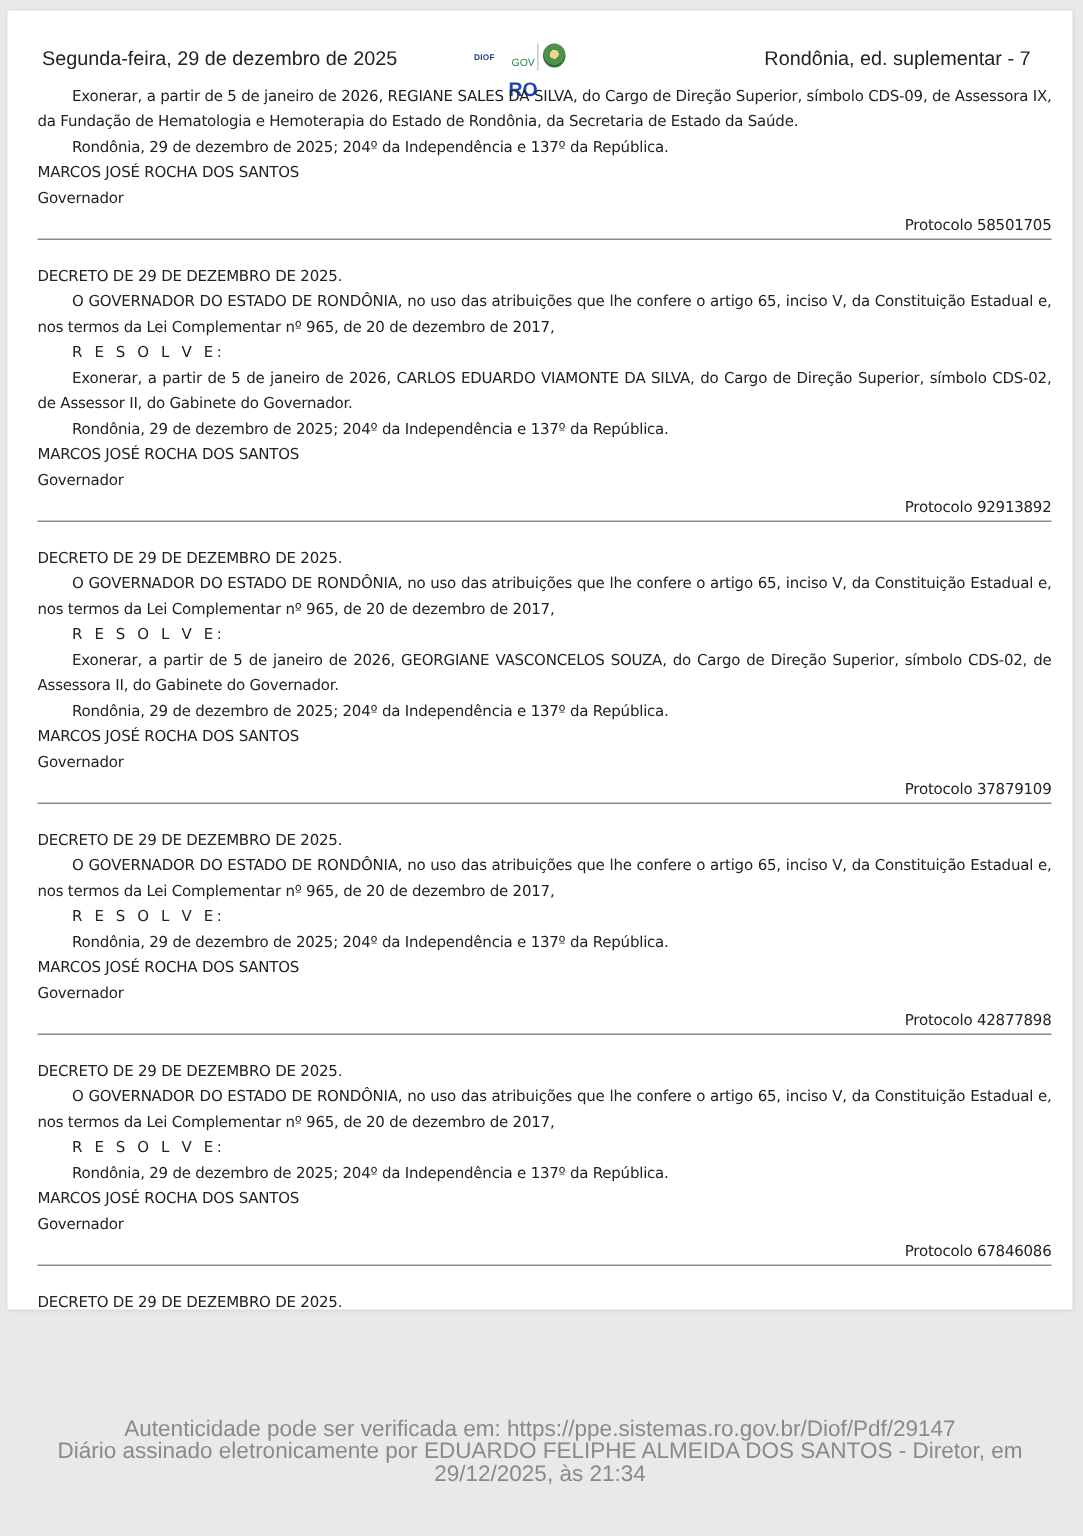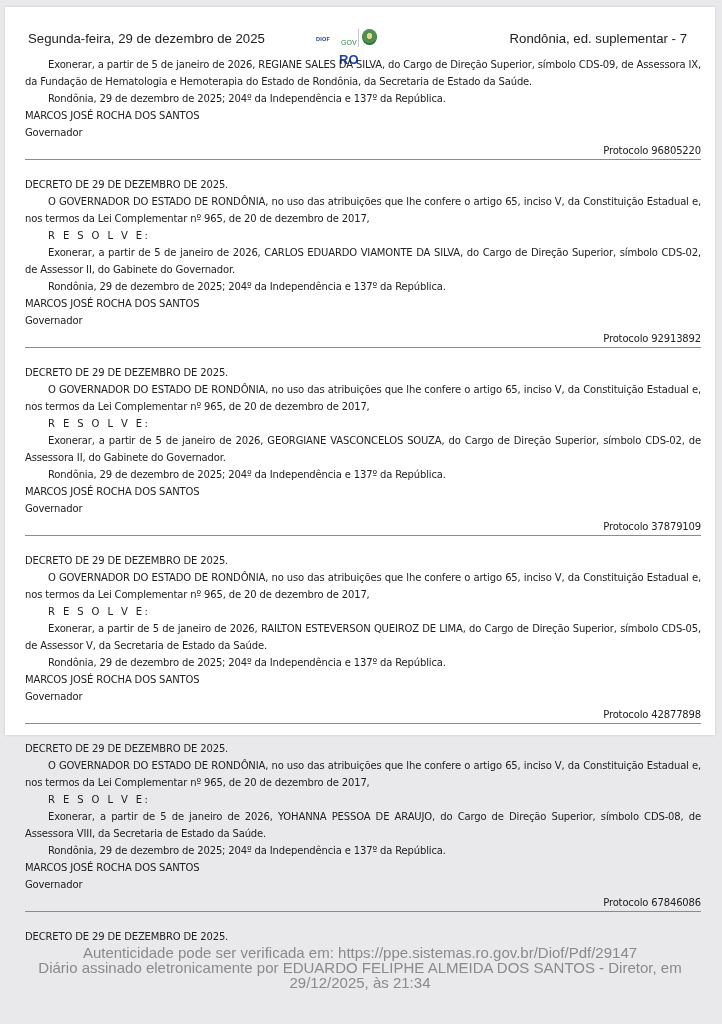--- a/index.html
+++ b/index.html
@@ -1,21 +1,21 @@
 <!DOCTYPE html>
 <html><head>
 <meta charset="utf-8">
 <style>
   html, body { margin: 0; padding: 0; }
   body {
     width: 722px; height: 1024px; background: #e9e9ec; position: relative; overflow: hidden;
     font-family: "DejaVu Sans", sans-serif; color: #1f1f1f;
   }
   .page {
-    position: absolute; left: 5px; top: 7px; width: 710px; height: 728px;
+    position: absolute; left: 5px; top: 7px; width: 710px; height: 866px;
     background: #ffffff; box-shadow: 0 0 3px rgba(0,0,0,0.12);
   }
   .hdr { position: absolute; top: 20px; left: 0; width: 710px; height: 26px; font-family: "Liberation Sans", sans-serif; font-size: 13.2px; color: #222; }
   .hdr-left { position: absolute; left: 23px; top: 4px; }
   .hdr-right { position: absolute; right: 28px; top: 4px; }
   .logo { position: absolute; left: 311px; top: 0; width: 70px; height: 24px; }
   .logo .diof { position: absolute; left: 0; top: 9px; font-size: 5.5px; font-weight: bold; color: #1e3d8f; font-family: "Liberation Sans", sans-serif; letter-spacing: 0.2px; }
   .logo .ro { position: absolute; left: 23px; top: -3px; font-size: 13px; font-weight: bold; color: #1b44b2; font-family: "Liberation Sans", sans-serif; margin-top: 28px; }
   .logo .gov { position: absolute; left: 25px; top: 12px; font-size: 7px; color: #2d8a3f; font-family: "Liberation Sans", sans-serif; }
   .logo .sep { position: absolute; left: 42px; top: 2px; width: 1px; height: 18px; background: #c8c8c8; }
@@ -47,21 +47,21 @@
     </div>
     <span class="hdr-right">Rondônia, ed.  suplementar - 7</span>
   </div>
 
   <div class="content">
     <div style="padding-top:9px;">
       <p class="indent">Exonerar, a partir de 5 de janeiro de 2026, REGIANE SALES DA SILVA, do Cargo de Direção Superior, símbolo CDS-09, de Assessora IX, da Fundação de Hematologia e Hemoterapia do Estado de Rondônia, da Secretaria de Estado da Saúde.</p>
       <p class="indent">Rondônia, 29 de dezembro de 2025; 204º da Independência e 137º da República.</p>
       <p class="center">MARCOS JOSÉ ROCHA DOS SANTOS</p>
       <p class="center">Governador</p>
-      <p class="right proto">Protocolo 96805220</p>
+      <p class="right proto">Protocolo 58501705</p>
       <div class="rule"></div>
     </div>
 
     <div id="decrees">
   <div>
     <p class="center decree-title">DECRETO DE 29 DE DEZEMBRO DE 2025.</p>
     <p class="indent">O GOVERNADOR DO ESTADO DE RONDÔNIA, no uso das atribuições que lhe confere o artigo 65, inciso V, da Constituição Estadual e, nos termos da Lei Complementar nº 965, de 20 de dezembro de 2017,</p>
     <p class="resolve">R E S O L V E:</p>
     <p class="indent">Exonerar, a partir de 5 de janeiro de 2026, CARLOS EDUARDO VIAMONTE DA SILVA, do Cargo de Direção Superior, símbolo CDS-02, de Assessor II, do Gabinete do Governador.</p>
     <p class="indent">Rondônia, 29 de dezembro de 2025; 204º da Independência e 137º da República.</p>
@@ -80,33 +80,31 @@
     <p class="center">MARCOS JOSÉ ROCHA DOS SANTOS</p>
     <p class="center">Governador</p>
     <p class="right proto">Protocolo 37879109</p>
     <div class="rule"></div>
   </div>
 
   <div>
     <p class="center decree-title">DECRETO DE 29 DE DEZEMBRO DE 2025.</p>
     <p class="indent">O GOVERNADOR DO ESTADO DE RONDÔNIA, no uso das atribuições que lhe confere o artigo 65, inciso V, da Constituição Estadual e, nos termos da Lei Complementar nº 965, de 20 de dezembro de 2017,</p>
     <p class="resolve">R E S O L V E:</p>
-    <p class="indent">Exonerar, a partir de 5 de janeiro de 2026, RAILTON ESTEVERSON QUEIROZ DE LIMA, do Cargo de Direção Superior, símbolo CDS-05, de Assessor V, da Secretaria de Estado da Saúde.</p>
     <p class="indent">Rondônia, 29 de dezembro de 2025; 204º da Independência e 137º da República.</p>
     <p class="center">MARCOS JOSÉ ROCHA DOS SANTOS</p>
     <p class="center">Governador</p>
     <p class="right proto">Protocolo 42877898</p>
     <div class="rule"></div>
   </div>
 
   <div>
     <p class="center decree-title">DECRETO DE 29 DE DEZEMBRO DE 2025.</p>
     <p class="indent">O GOVERNADOR DO ESTADO DE RONDÔNIA, no uso das atribuições que lhe confere o artigo 65, inciso V, da Constituição Estadual e, nos termos da Lei Complementar nº 965, de 20 de dezembro de 2017,</p>
     <p class="resolve">R E S O L V E:</p>
-    <p class="indent">Exonerar, a partir de 5 de janeiro de 2026, YOHANNA PESSOA DE ARAUJO, do Cargo de Direção Superior, símbolo CDS-08, de Assessora VIII, da Secretaria de Estado da Saúde.</p>
     <p class="indent">Rondônia, 29 de dezembro de 2025; 204º da Independência e 137º da República.</p>
     <p class="center">MARCOS JOSÉ ROCHA DOS SANTOS</p>
     <p class="center">Governador</p>
     <p class="right proto">Protocolo 67846086</p>
     <div class="rule"></div>
   </div>
 </div>
 
     <p class="center decree-title">DECRETO DE 29 DE DEZEMBRO DE 2025.</p>
   </div>

